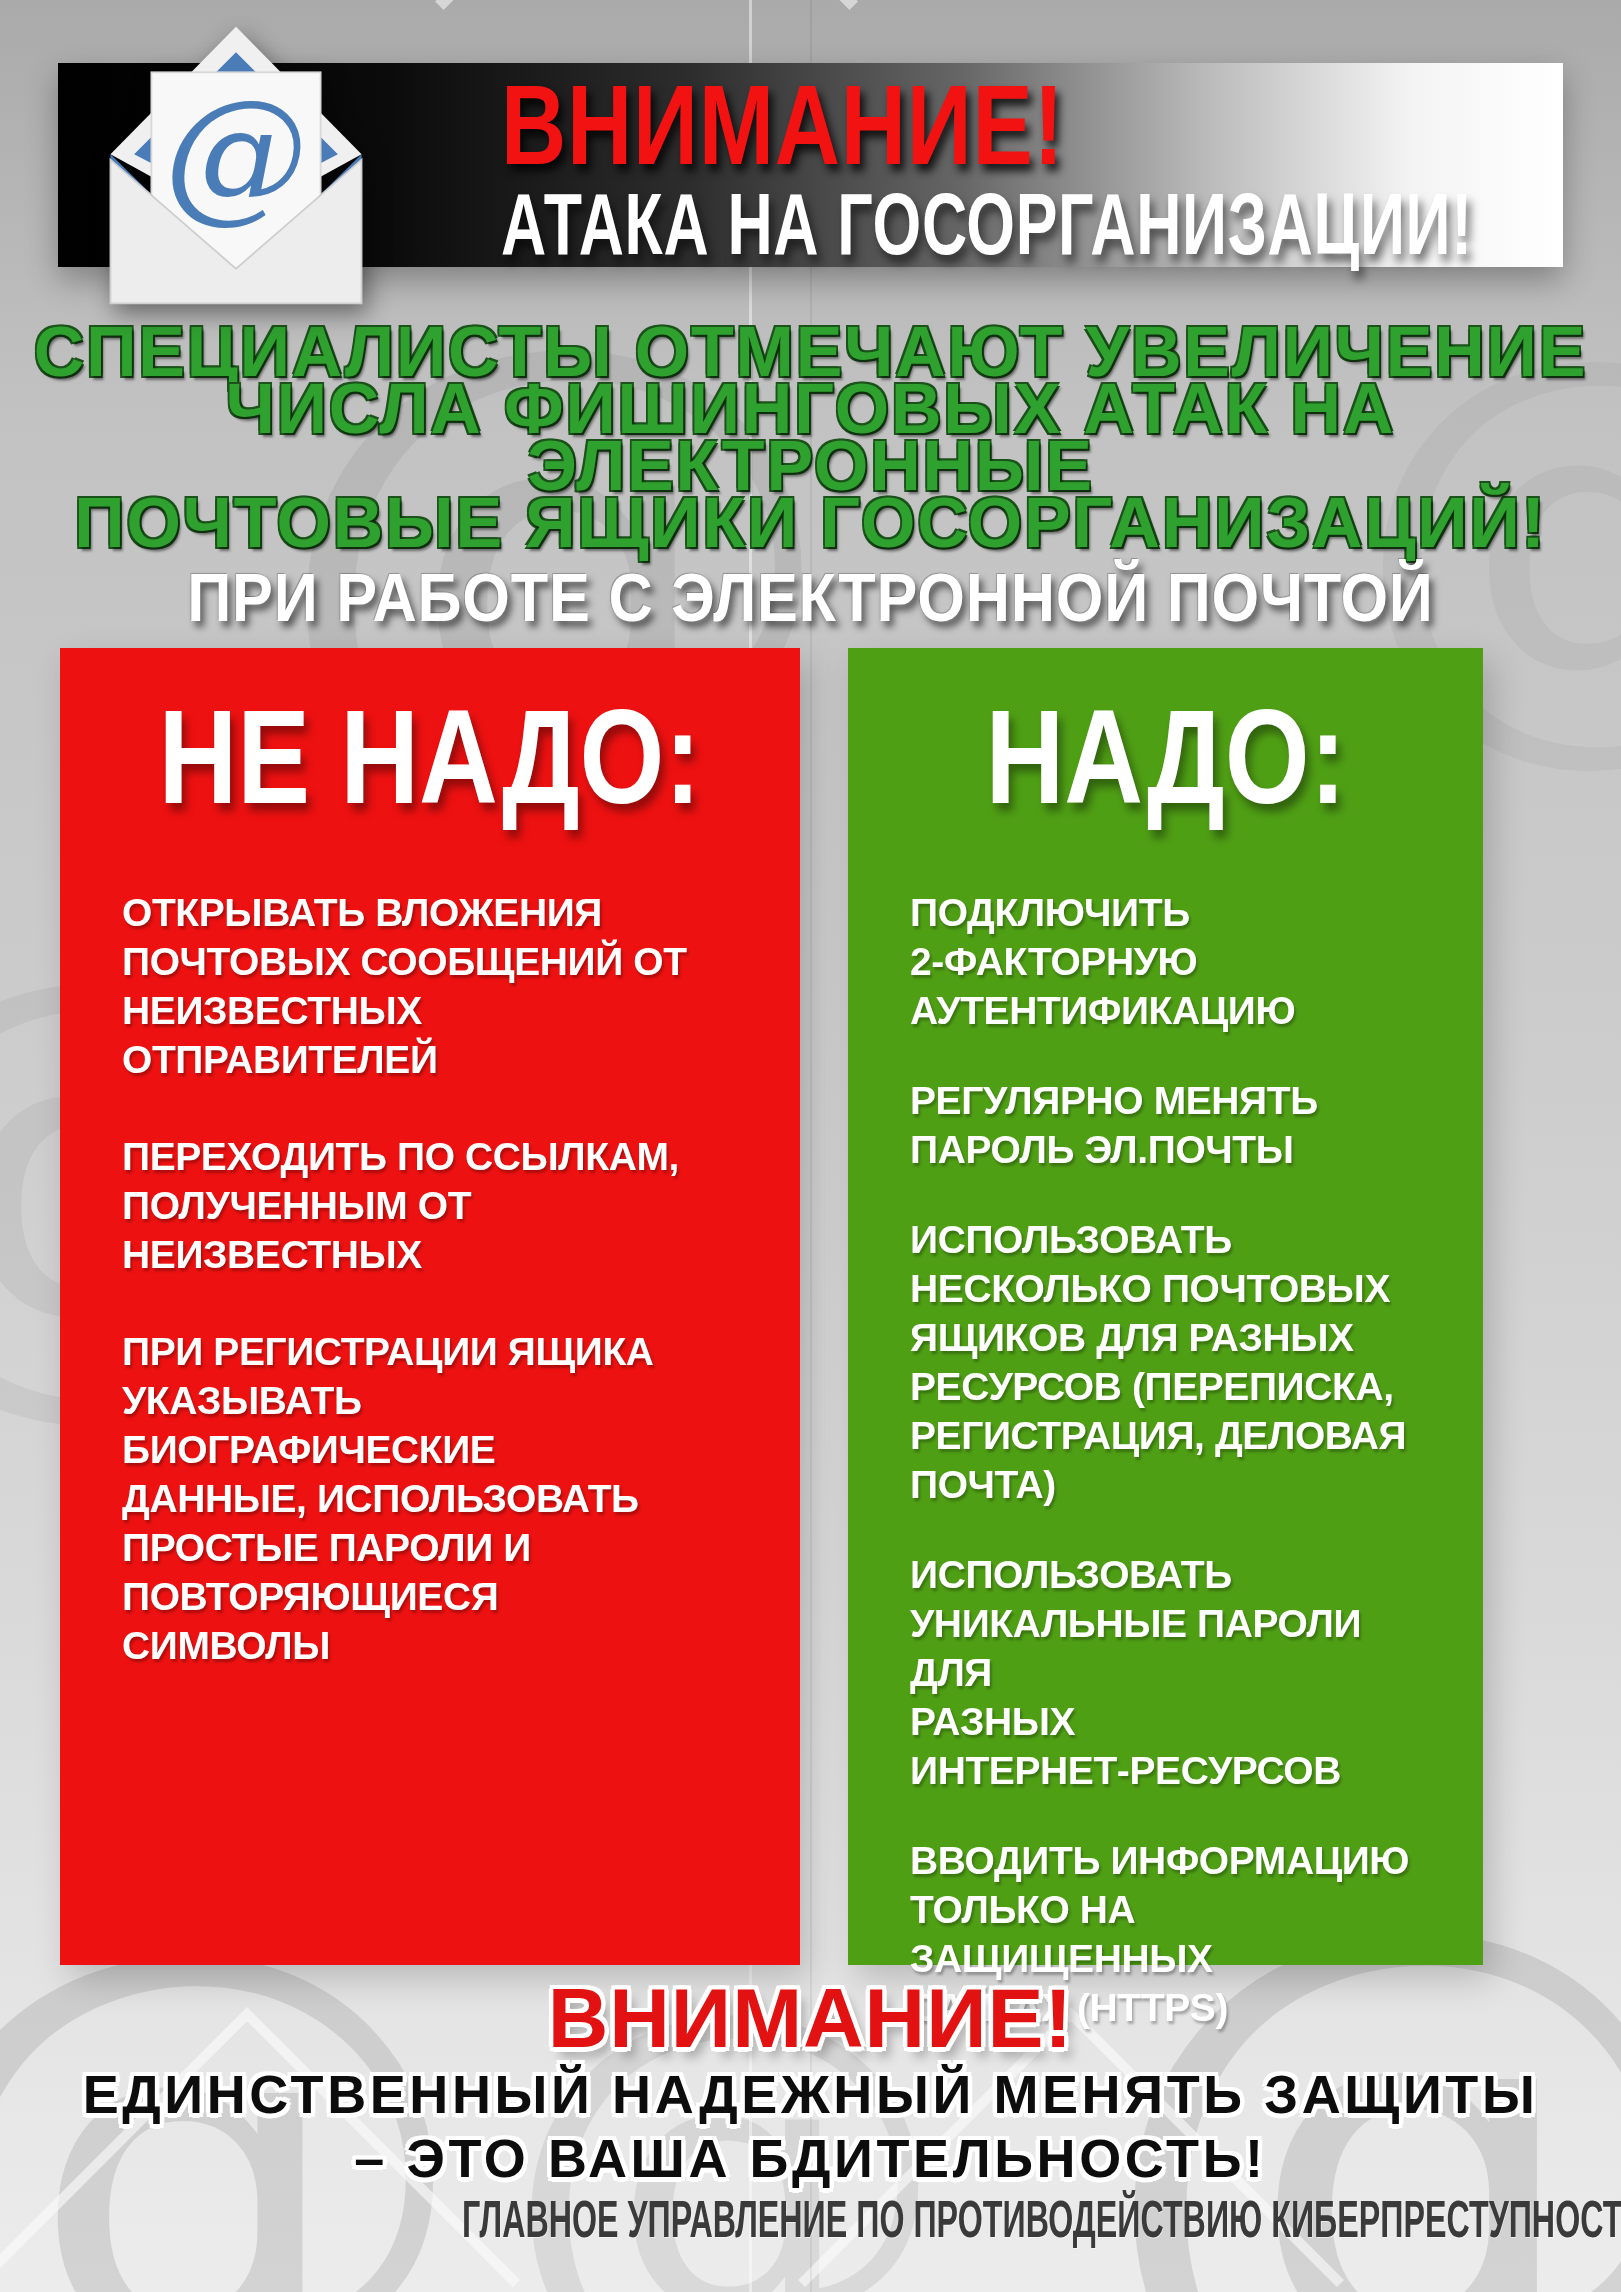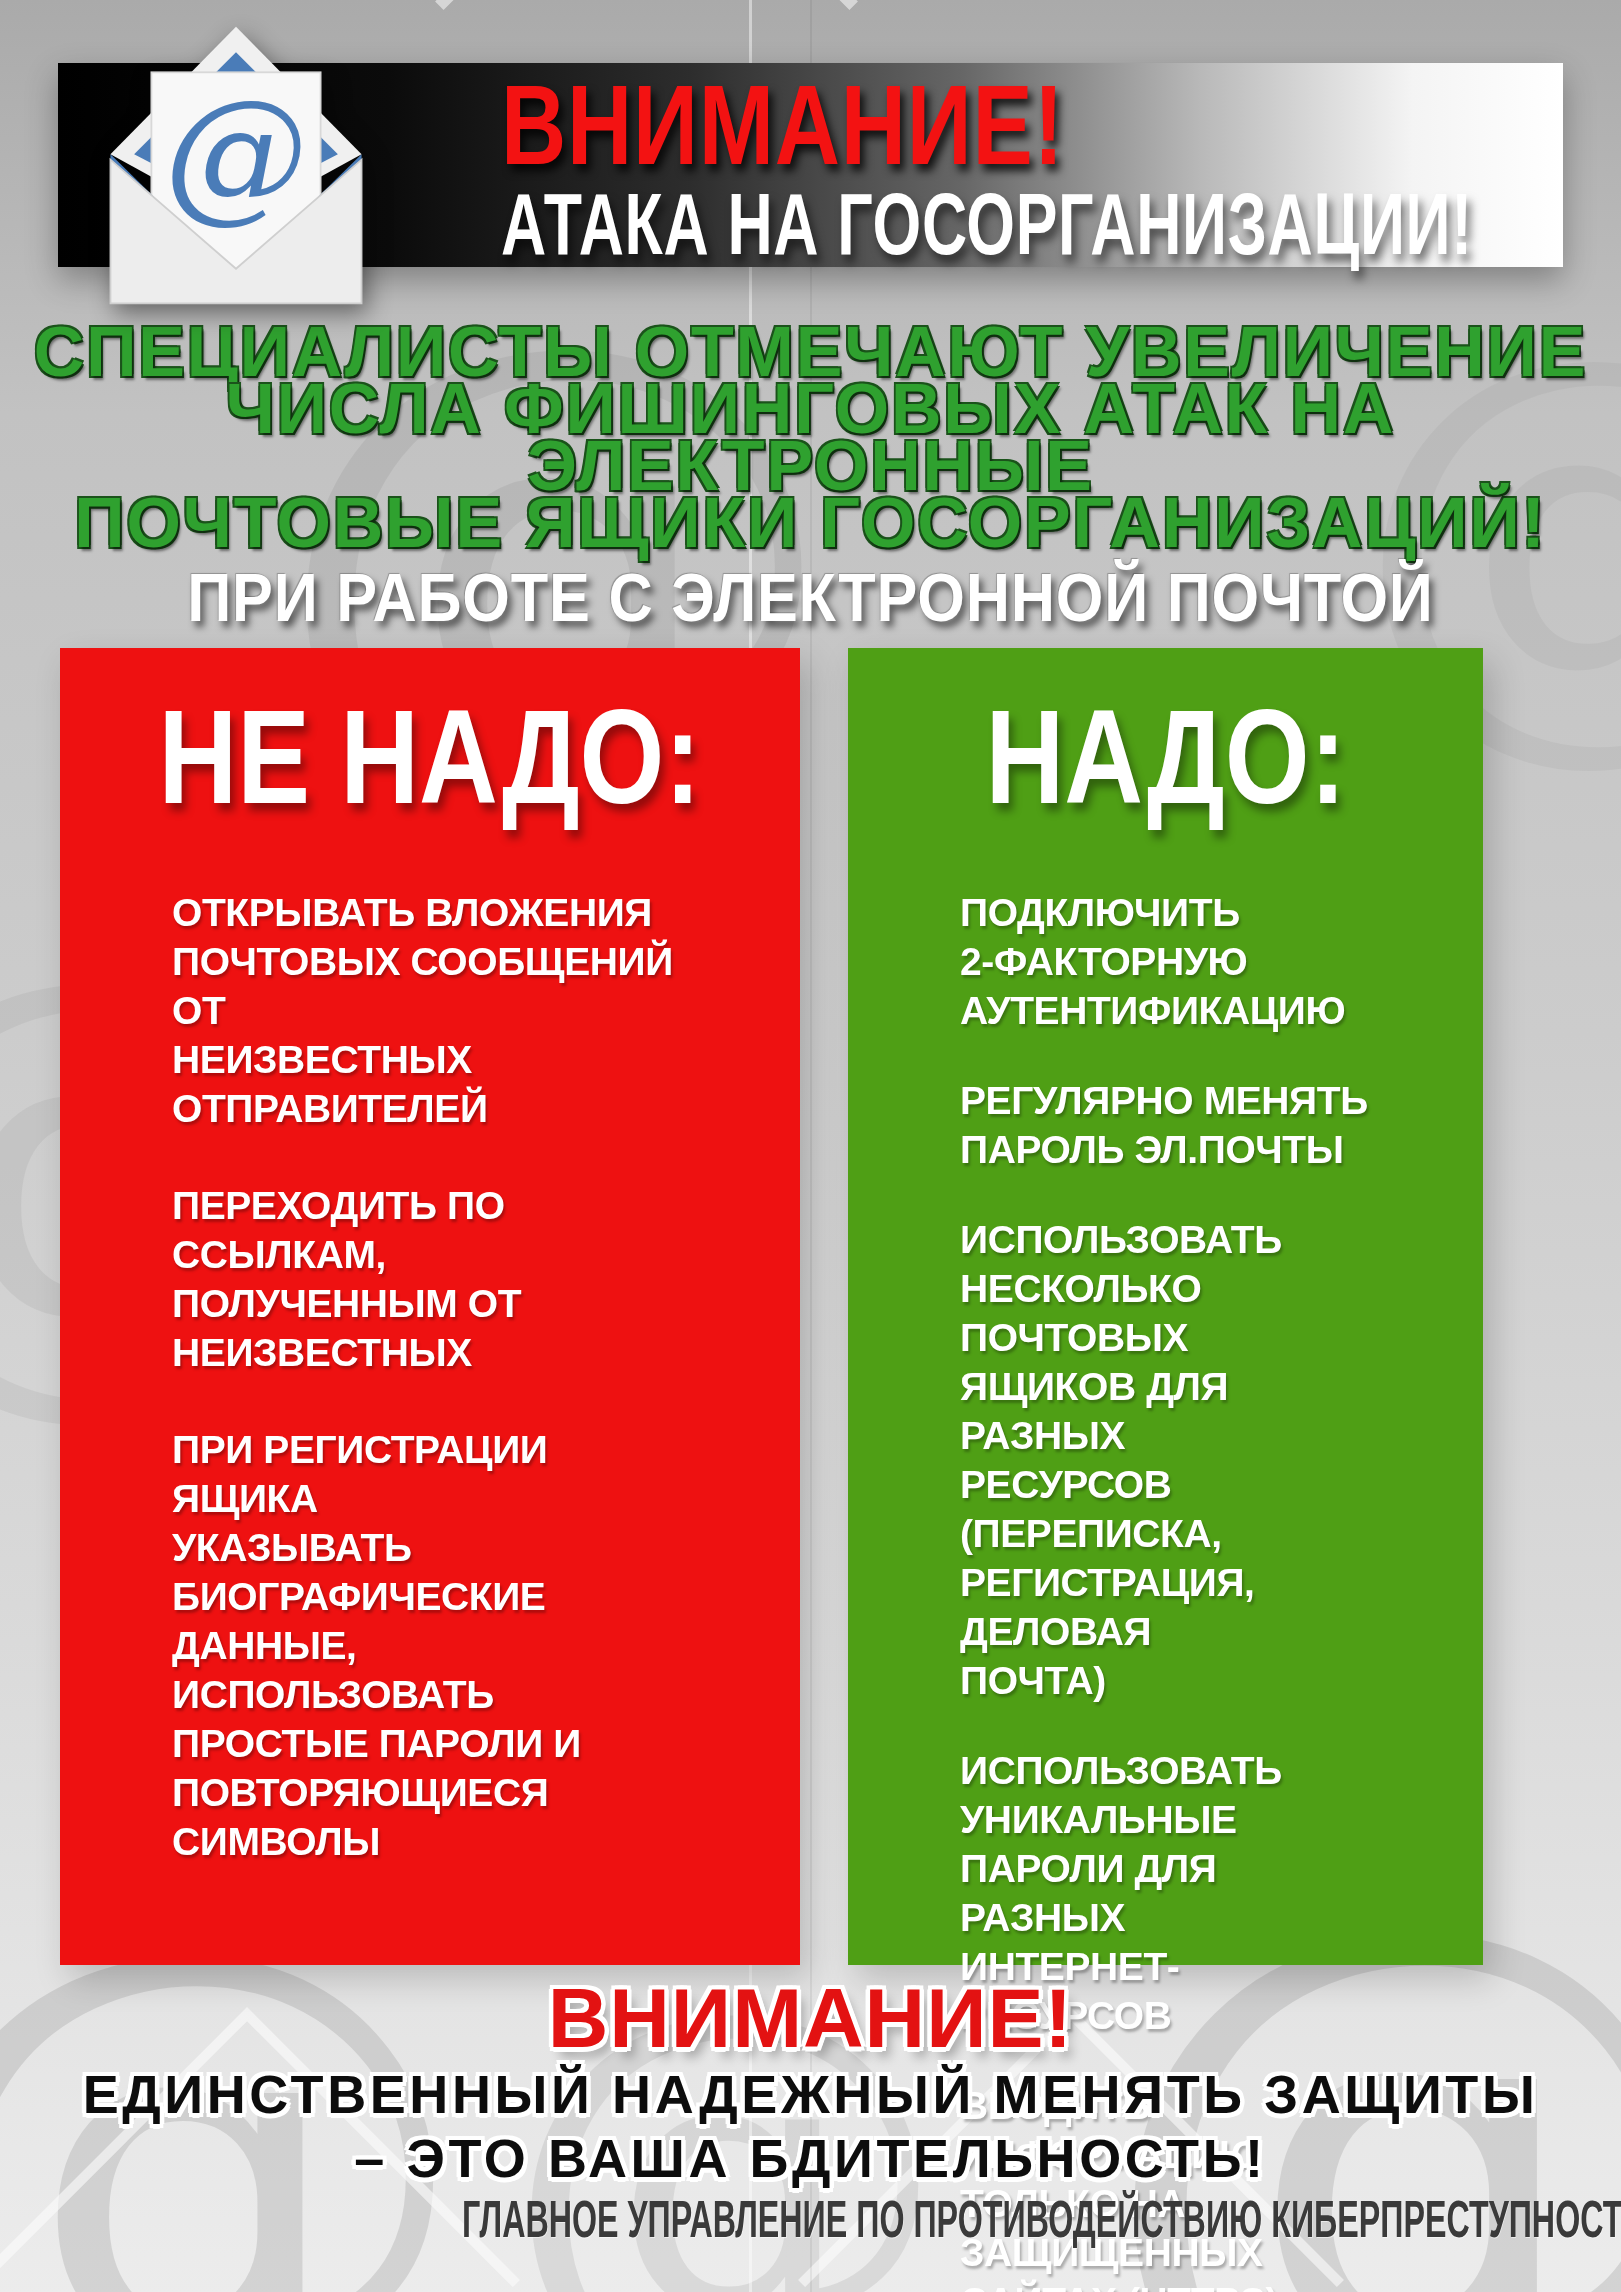--- a/index.html
+++ b/index.html
@@ -39,21 +39,21 @@
     text-shadow:4.5px 6.3px 8px rgba(0,0,0,.55),-0.9px -0.9px 0.9px rgba(0,0,0,.25);
   }
   .subtitle .cond{transform:scaleX(.9);transform-origin:center;}
   
   .box{position:absolute;top:648px;height:1317px;z-index:2;box-shadow:9px 14.3px 32px rgba(0,0,0,.18);}
   .box-red{left:60px;width:740px;}
   .box-green{left:848px;width:635px;}
   .box-heading{margin-top:43px;text-align:center;color:#fff;font-size:133px;font-weight:bold;line-height:1;
     text-shadow:5.4px 8px 9px rgba(0,0,0,.38);}
   .box-heading .cond{transform:scaleX(.82);transform-origin:center;}
-  .items{margin-top:64px;padding:0 112px;color:#fff;}
+  .items{margin-top:64px;padding:0 62px;color:#fff;}
   .item{font-size:39px;font-weight:bold;line-height:49px;letter-spacing:-0.4px;margin-bottom:48px;
     white-space:pre-line;text-shadow:1.8px 2.7px 2.7px rgba(0,0,0,.28);}
   .box-green .item{margin-bottom:41px;}
   
   .attention{
     position:absolute;left:0;top:1970px;width:100%;text-align:center;z-index:2;
     font-size:84px;font-weight:bold;letter-spacing:0.9px;
     text-shadow:-3.6px -3.6px 0 #fff,3.6px -3.6px 0 #fff,-3.6px 3.6px 0 #fff,3.6px 3.6px 0 #fff,-4.5px 0 0 #fff,4.5px 0 0 #fff,0 -4.5px 0 #fff,0 4.5px 0 #fff,7.2px 9.9px 10.7px rgba(0,0,0,.28);
   }
   .attention-message{

